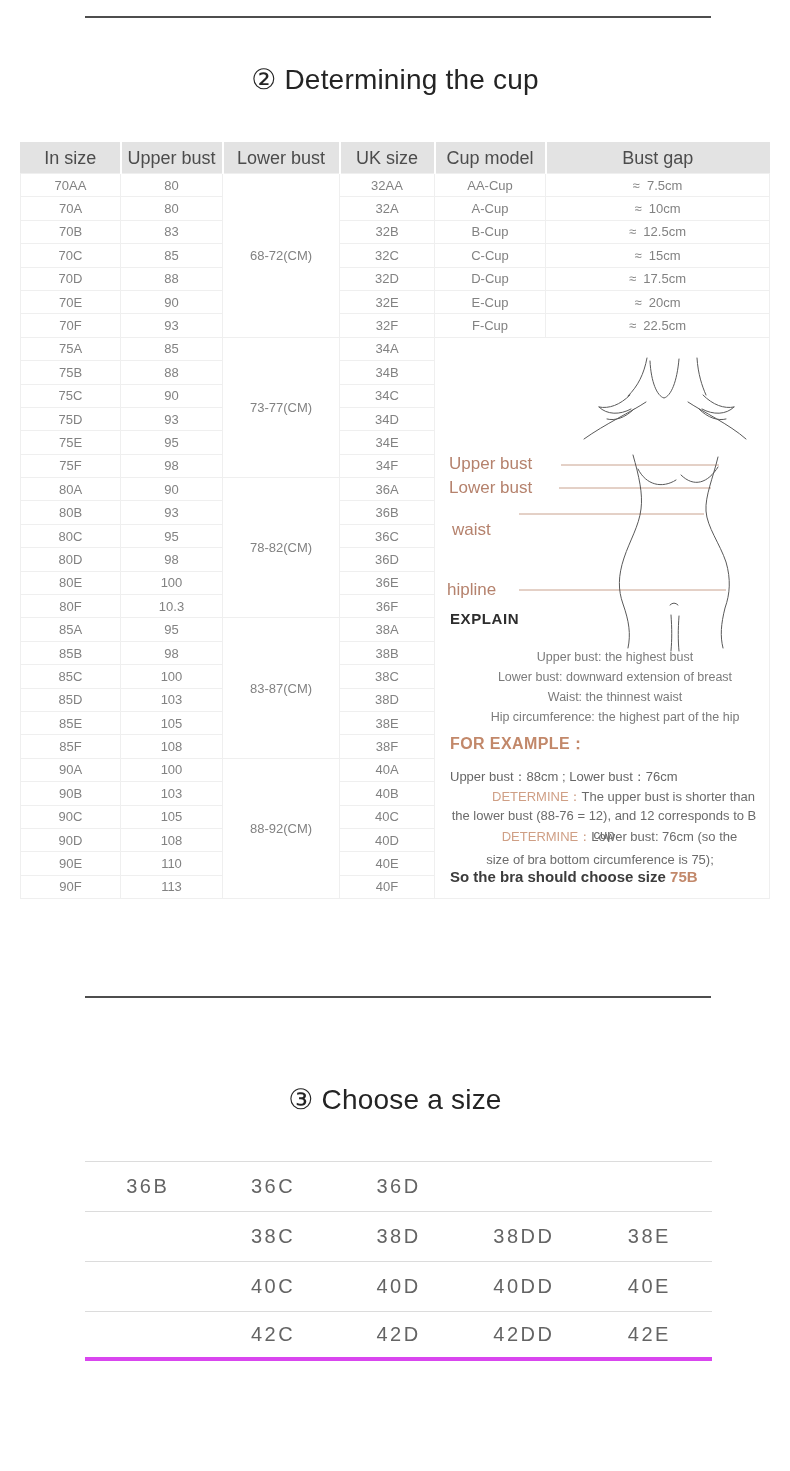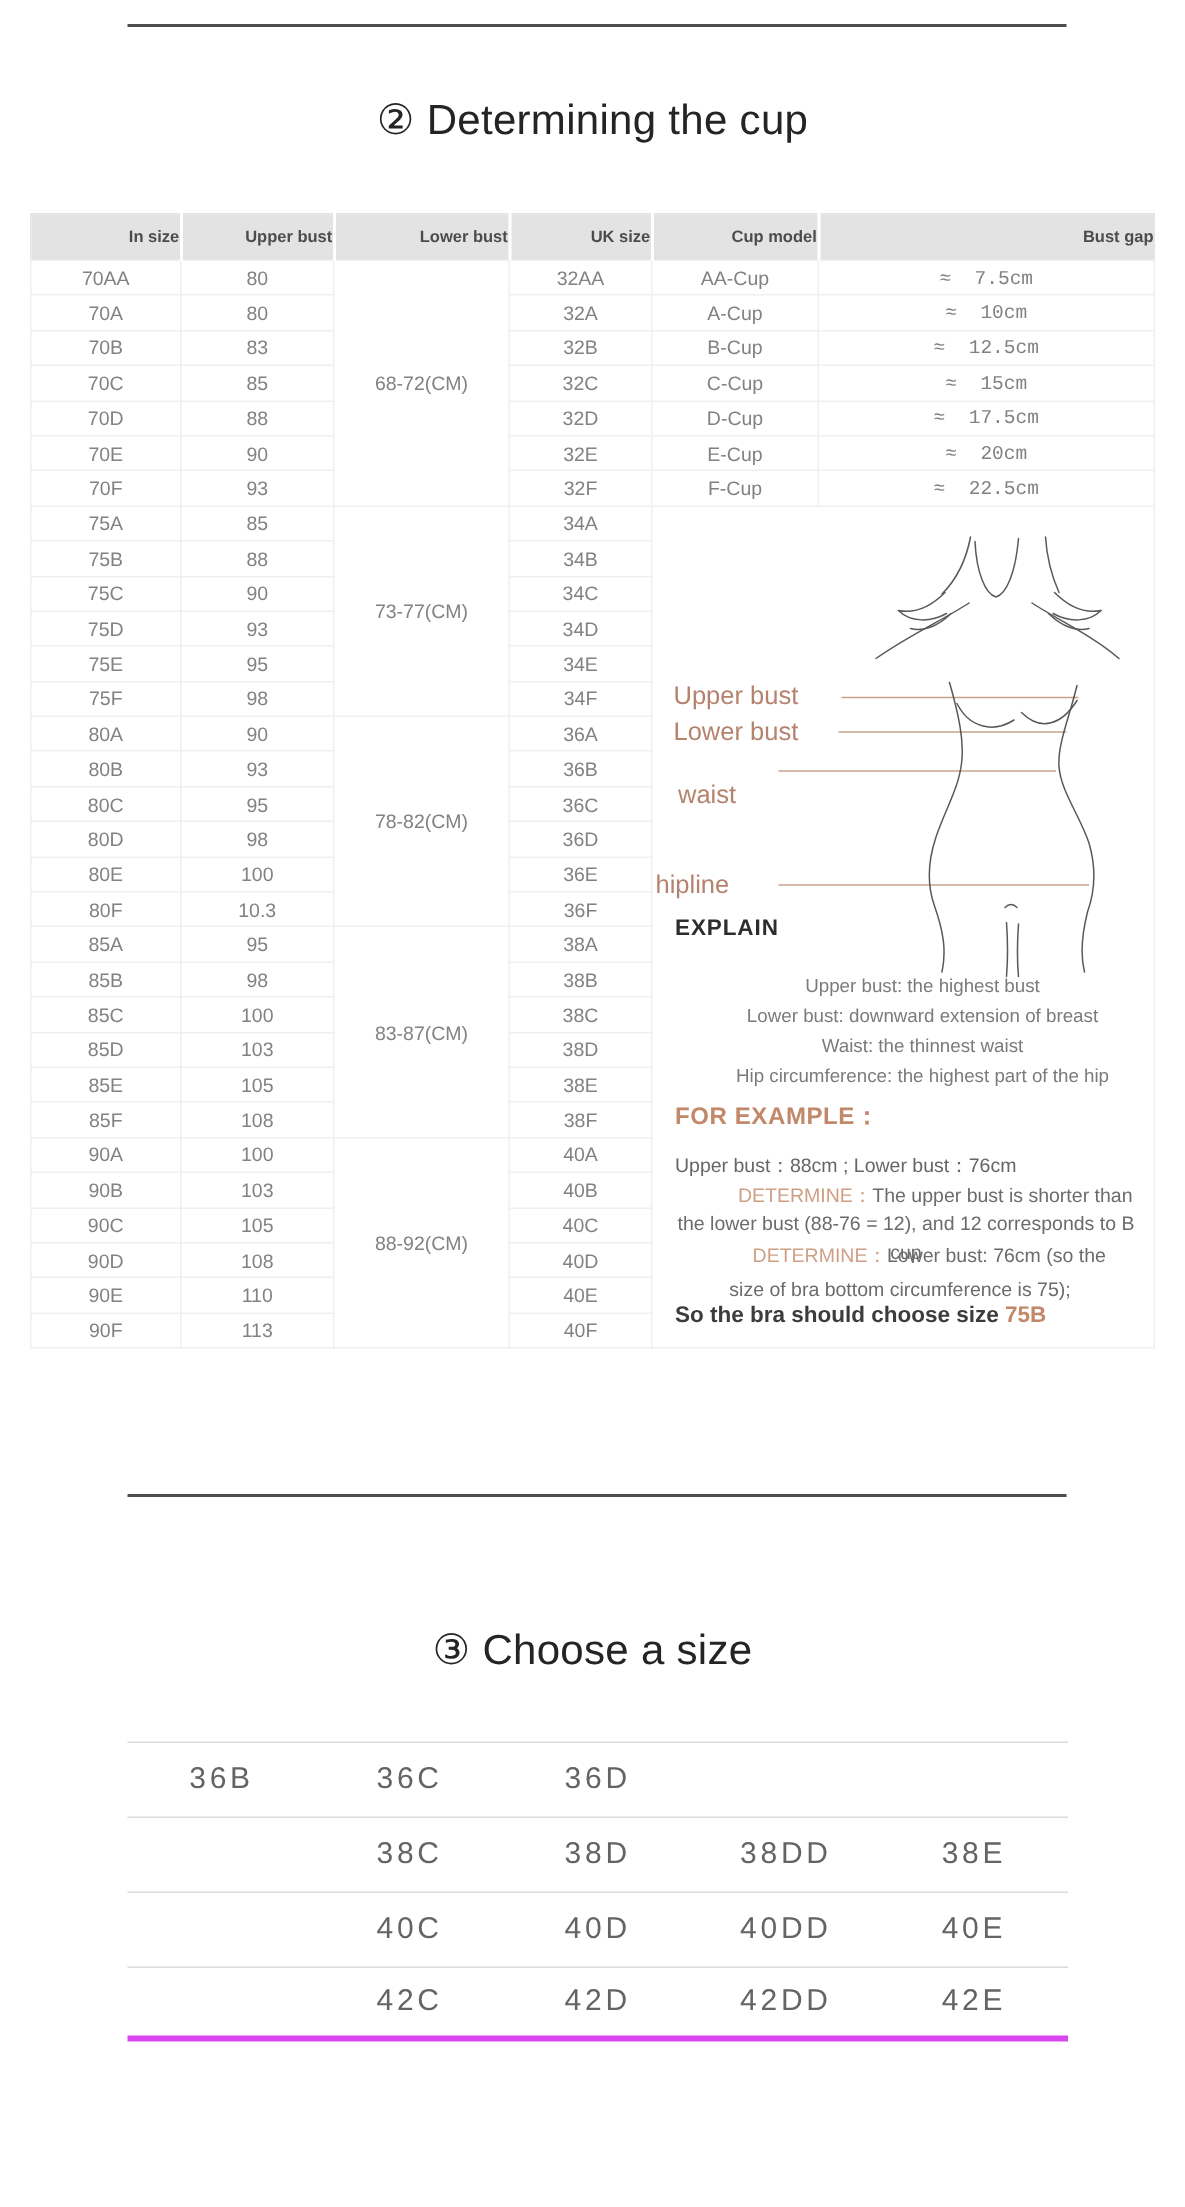--- a/index.html
+++ b/index.html
@@ -14,28 +14,28 @@
   .sec-title { position:absolute; left:0; width:100%; text-align:center;
                font-size:28px; line-height:40px; color:#242424; font-weight:400; letter-spacing:0.2px; }
   .sec-title.t2 { top:60px; }
   .sec-title.t3 { top:1080px; }
 
   
   table.size-chart { position:absolute; left:20px; top:142px; width:749px;
                      border-collapse:collapse; table-layout:fixed;
                      border:1px solid #e3e3e3; }
   table.size-chart thead tr { height:31px; }
-  table.size-chart th { background:#e3e3e3; color:#4c4c4c; font-size:11px; font-weight:700;
-                        text-align:right; border-left:2px solid #fff; }
+  table.size-chart th { background:#e3e3e3; color:#4c4c4c; font-size:18px; font-weight:400;
+                        text-align:center; border-left:2px solid #fff; }
   table.size-chart th:first-child { border-left:none; }
   table.size-chart tbody tr { height:23.4px; }
   table.size-chart td { border:1px solid #efefef; text-align:center; vertical-align:middle;
                         color:#828282; font-size:13px; }
   td.lower-cell { font-size:14px; color:#808080;margin-left:32px; }
-  td.gap-cell { white-space:pre;font-family:Liberation Mono, monospace; }
+  td.gap-cell { white-space:pre; }
   td.diagram-cell { padding:0; vertical-align:top; }
 
   
   .diagram { position:relative; width:100%; height:559px; overflow:hidden; }
   .torso-svg { position:absolute; left:0; top:0; }
   .mlabel { position:absolute; color:#b5826d; font-size:17px; line-height:24px; white-space:nowrap; }
   .explain-title { position:absolute; left:15px; top:272px; font-size:15px; font-weight:600;
                    color:#2d2d2d; letter-spacing:0.6px; }
   .explain-lines { position:absolute; left:27px; top:309px; width:306px;
                    font-size:12.5px; line-height:20px; color:#7b7b7b; }
@@ -165,21 +165,21 @@
           <path d="M203,131 C211,147 227,151 241,142"></path>
           <path d="M246,137 C259,150 273,145 283,129"></path>
           <path d="M235,267 Q239,263 243,267"></path>
           <path d="M236,277 C237,291 237,301 236,313"></path>
           <path d="M244,278 C243,292 243,302 244,313"></path>
         </g>
       </svg>
       <span class="mlabel" style="left:14px;top:114px;">Upper bust</span>
       <span class="mlabel" style="left:14px;top:138px;">Lower bust</span>
       <span class="mlabel" style="left:17px;top:164px;margin-top:16px;">waist</span>
-      <span class="mlabel" style="left:2px;top:240px;">hipline</span>
+      <span class="mlabel" style="left:12px;top:240px;">hipline</span>
 
       <div class="explain-title">EXPLAIN</div>
       <div class="explain-lines">
         <div>Upper bust: the highest bust</div>
         <div>Lower bust: downward extension of breast</div>
         <div>Waist: the thinnest waist</div>
         <div>Hip circumference: the highest part of the hip</div>
       </div>
       <div class="for-example">FOR EXAMPLE：</div>
       <div class="ex-line">Upper bust：88cm ; Lower bust：76cm</div>

